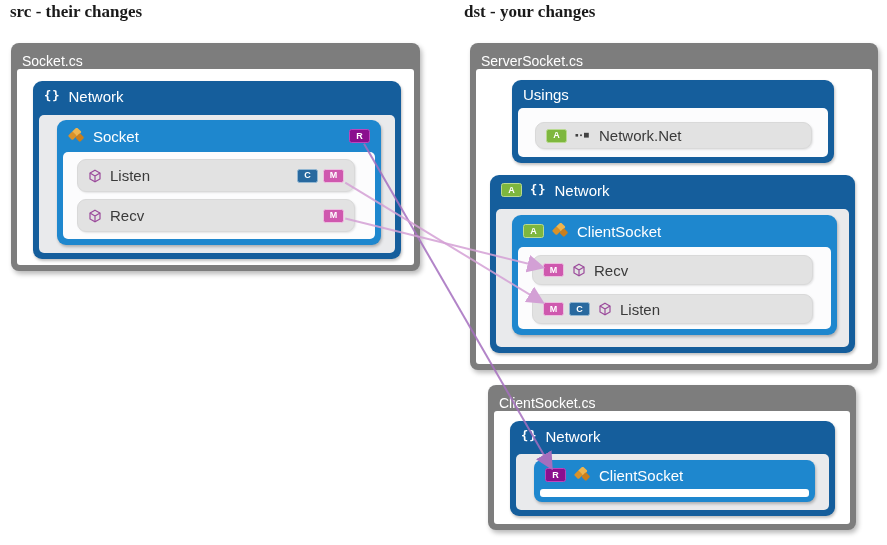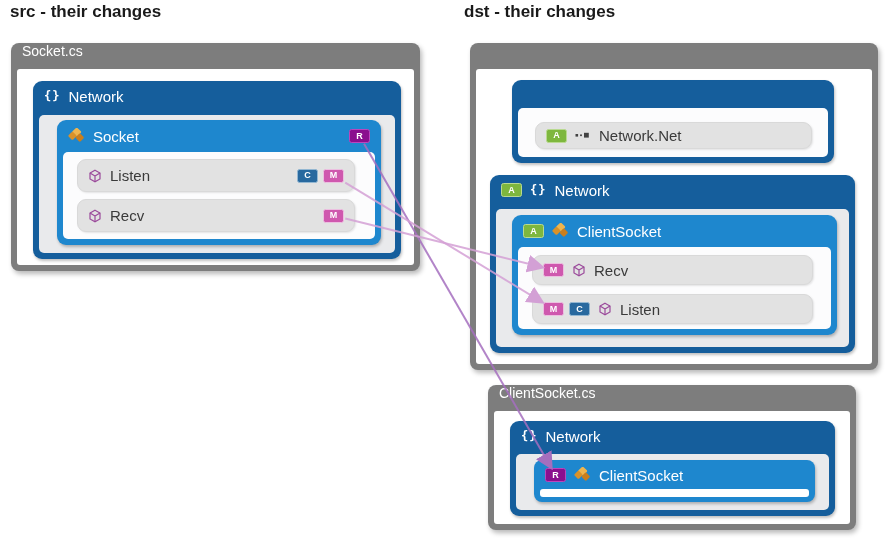--- a/index.html
+++ b/index.html
@@ -4,29 +4,29 @@
 <style>
   html,body{margin:0;padding:0;}
   body{
     width:887px;height:545px;position:relative;overflow:hidden;
     background:#ffffff;
     font-family:"Liberation Sans", sans-serif;
     -webkit-font-smoothing:antialiased;
   }
   .heading{
     position:absolute;top:0;height:24px;line-height:24px;
-    font-size:17px;font-weight:bold;color:#1a1a1a;white-space:nowrap;
+    font-size:17px;font-weight:bold;color:#1a1a1a;white-space:nowrap;font-family:Liberation Serif, serif;
   }
   
   .filebox{
     position:absolute;background:#7d7d7d;border-radius:8px;
     box-shadow:2px 3px 5px rgba(0,0,0,.28);
   }
   .fhead{
-    height:26px;display:flex;align-items:flex-start;padding:0 11px;
+    height:26px;display:flex;align-items:flex-end;padding:0 11px;
     color:#fff;font-size:14px;white-space:nowrap;
   }
   .fbody{
     position:absolute;left:6px;right:6px;bottom:6px;top:26px;
     background:#ffffff;border-radius:3px;
   }
   
   .bluebox{
     position:absolute;border-radius:9px;
     box-shadow:1px 2px 3px rgba(0,0,0,.25);
@@ -78,21 +78,21 @@
   }
   #overlay{
     position:absolute;left:0;top:0;width:887px;height:545px;
     pointer-events:none;z-index:50;
   }
 </style>
 </head>
 <body>
 
 <div class="heading" style="left:10px">src - their changes</div>
-<div class="heading" style="left:464px">dst - their changes</div>
+<div class="heading" style="left:464px">dst - your changes</div>
 
 <div class="filebox" style="left:11px;top:43px;width:409px;height:228px">
   <div class="fhead">
     <span>Socket.cs</span>
   </div>
   <div class="fbody">
 
     <div class="bluebox deep" style="left:16px;top:12px;width:368px;height:178px">
       <div class="bhead" style="height:30px">
         <span class="nsicon">{}</span>
@@ -139,23 +139,29 @@
           <span class="spacer"></span>
           <span class="badge m">M</span>
         </div>
       </div>
     </div>
 
   </div>
 </div>
 
 <div class="filebox" style="left:470px;top:43px;width:408px;height:327px">
+  <div class="fhead">
+    <span>ServerSocket.cs</span>
+  </div>
   <div class="fbody">
 
     <div class="bluebox deep" style="left:36px;top:11px;width:322px;height:83px">
+      <div class="bhead" style="height:28px">
+        <span>Usings</span>
+      </div>
       <div class="binner whitepanel" style="top:28px"></div>
       <div class="row" style="left:23px;top:42px;width:277px;height:27px">
         <span class="badge a">A</span>
         <span class="icon">
           <svg width="16" height="9" viewBox="0 0 16 9">
             <rect x="0.5" y="3" width="2.6" height="2.6" fill="#424242"></rect>
             <circle cx="6" cy="4.3" r="1" fill="#424242"></circle>
             <rect x="9" y="1.8" width="4.8" height="4.8" fill="#424242"></rect>
           </svg>
         </span>

